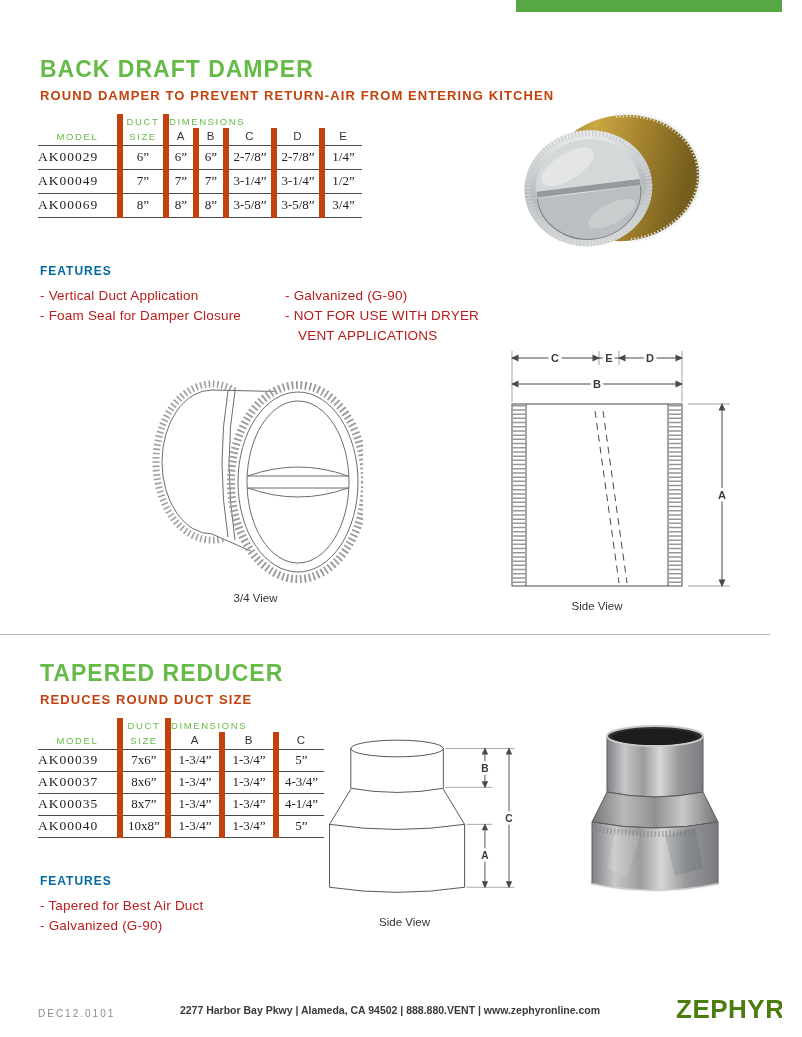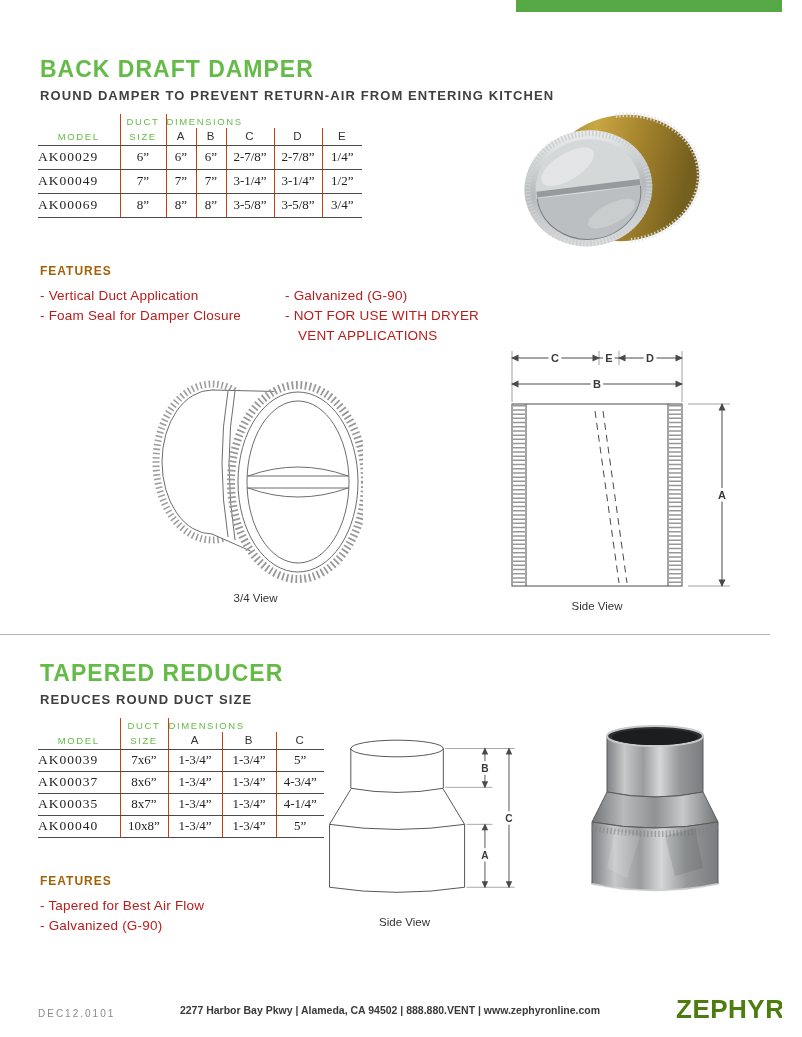--- a/index.html
+++ b/index.html
@@ -3,37 +3,37 @@
 <meta charset="utf-8">
 <style>
   html,body { margin:0; padding:0; background:#ffffff; }
   .page { position:relative; width:782px; height:1037px; background:#ffffff;
           font-family:"Liberation Sans", sans-serif; overflow:hidden; }
   .abs { position:absolute; }
 
   .top-bar { position:absolute; left:516px; top:0; width:286px; height:12px; background:#55a843; }
 
   .sec-title { position:absolute; color:#64bb47; font-size:23px; font-weight:800; letter-spacing:1px; }
-  .sec-sub   { position:absolute; color:#404040; font-size:13px; font-weight:700; letter-spacing:1.1px; }
+  .sec-sub   { position:absolute; color:#c2410c; font-size:13px; font-weight:700; letter-spacing:1.1px; }
 
   .spec-table { position:absolute; border-collapse:collapse; table-layout:fixed; }
   .spec-table th, .spec-table td { padding:0; font-weight:normal; vertical-align:middle; }
   .hr1 { height:14px; }
   .hr2 { height:17px; }
   .t1 tr.data { height:24px; }
   .t2 tr.data { height:22px; }
   .ghdr { color:#64bb47; font-size:9.5px; font-weight:700; letter-spacing:1.6px; text-align:center; }
   .dimh { text-align:left; padding-left:6px; }
   .dimletter { color:#333333; font-size:11.5px; font-weight:600; letter-spacing:1px; text-align:center; }
   .model-cell { font-family:"Liberation Serif", serif; font-size:13.5px; letter-spacing:1px; color:#222222; text-align:left; padding-left:2px; }
   .val-cell { font-family:"Liberation Serif", serif; font-size:13px; color:#222222; text-align:center; }
-  .bl { border-left:1px solid #c2410c; }
+  .bl { border-left:6px solid #c2410c; }
   .bb { border-bottom:1px solid #4a4a4a; }
 
-  .feat-title { position:absolute; color:#a16207; font-size:12px; font-weight:700; letter-spacing:1px; }
+  .feat-title { position:absolute; color:#0369a1; font-size:12px; font-weight:700; letter-spacing:1px; }
   .feat-col { position:absolute; }
   .feat-line { font-size:13.5px; color:#b91c1c; line-height:20px; letter-spacing:0.2px; }
   .indent { padding-left:13px; }
 
   .view-label { position:absolute; font-size:11.5px; color:#333333; text-align:center; }
 
   .divider { position:absolute; left:0; width:770px; height:1px; background:#b5b5b5; }
 
   .doc-code { position:absolute; left:38px; top:1008px; font-size:10px; letter-spacing:2px; color:#8a8a8a; }
   .footer-contact { position:absolute; left:110px; top:1004px; width:560px; text-align:center;
@@ -316,21 +316,21 @@
     <path d="M22,76 Q70,86 118,76 L133,106 Q70,118 7,106 Z" fill="url(#met2)" stroke="#595b5d" stroke-width="1"></path>
     <path d="M7,106 L7,168 Q70,181 133,168 L133,106 Q70,118 7,106 Z" fill="url(#met)" stroke="#595b5d" stroke-width="1"></path>
     <path d="M7,112 Q70,124 133,112" stroke="#808284" stroke-width="6" stroke-dasharray="1.5 2.2" fill="none" opacity="0.6"></path>
     <polygon points="30,115 55,120 42,162 22,152" fill="#ffffff" opacity="0.12"></polygon>
     <polygon points="80,120 110,112 118,152 90,160" fill="#3f4143" opacity="0.15"></polygon>
     <path d="M7,168 Q70,181 133,168" stroke="#e2e3e4" stroke-width="2" fill="none" opacity="0.8"></path>
   </svg>
 
   <div class="feat-title" style="left:40px; top:874px;">FEATURES</div>
   <div class="feat-col" style="left:40px; top:896px;">
-    <div class="feat-line">- Tapered for Best Air Flow</div>
+    <div class="feat-line">- Tapered for Best Air Duct</div>
     <div class="feat-line">- Galvanized (G-90)</div>
   </div>
 
   <div class="doc-code">DEC12.0101</div>
   <div class="footer-contact">2277 Harbor Bay Pkwy | Alameda, CA 94502 | 888.880.VENT | www.zephyronline.com</div>
   <div class="brand">ZEPHYR</div>
 
 </div>
 
 </body></html>

